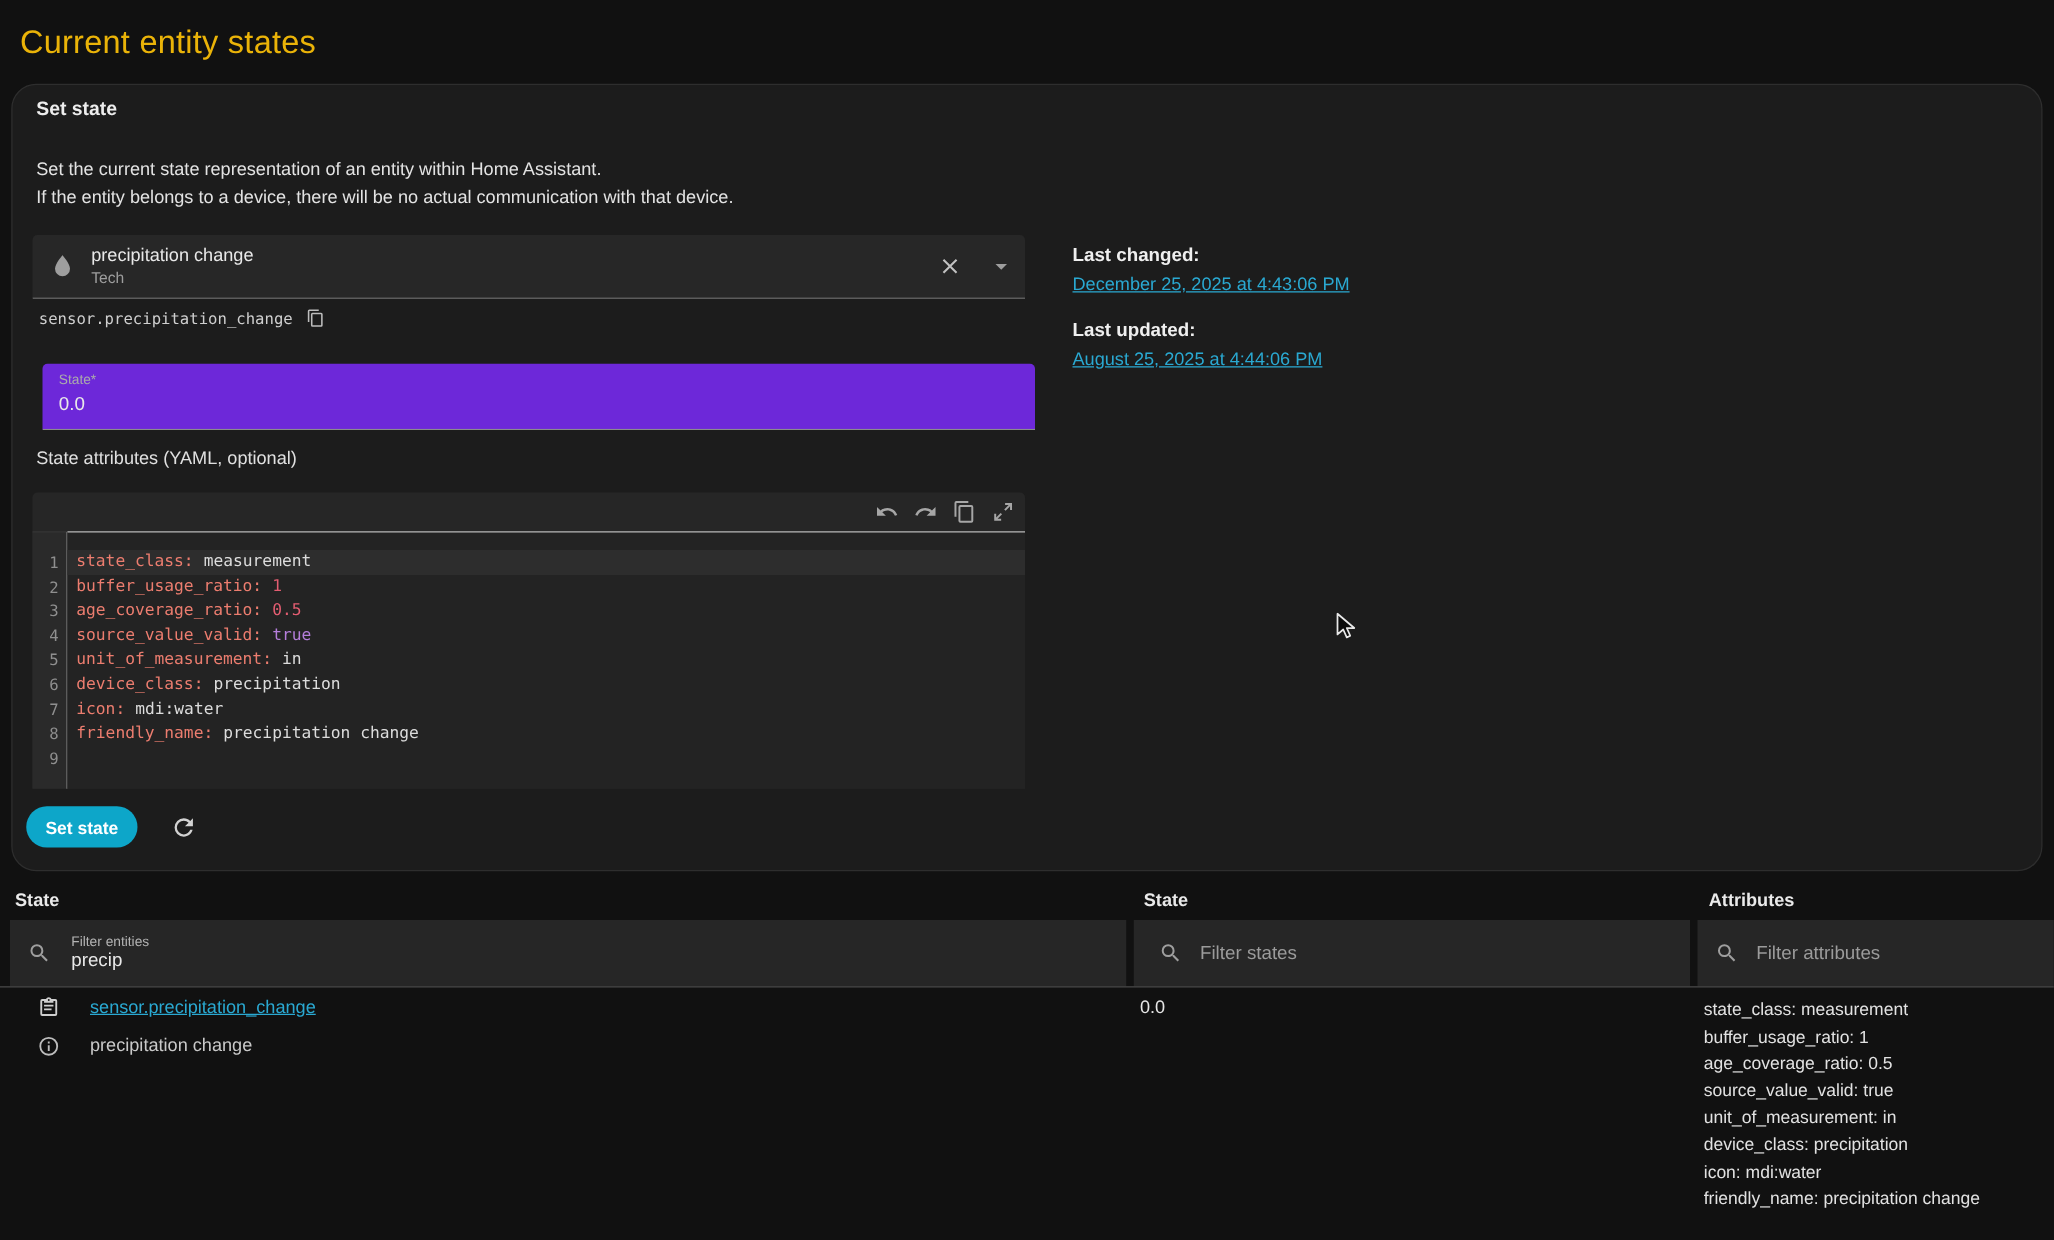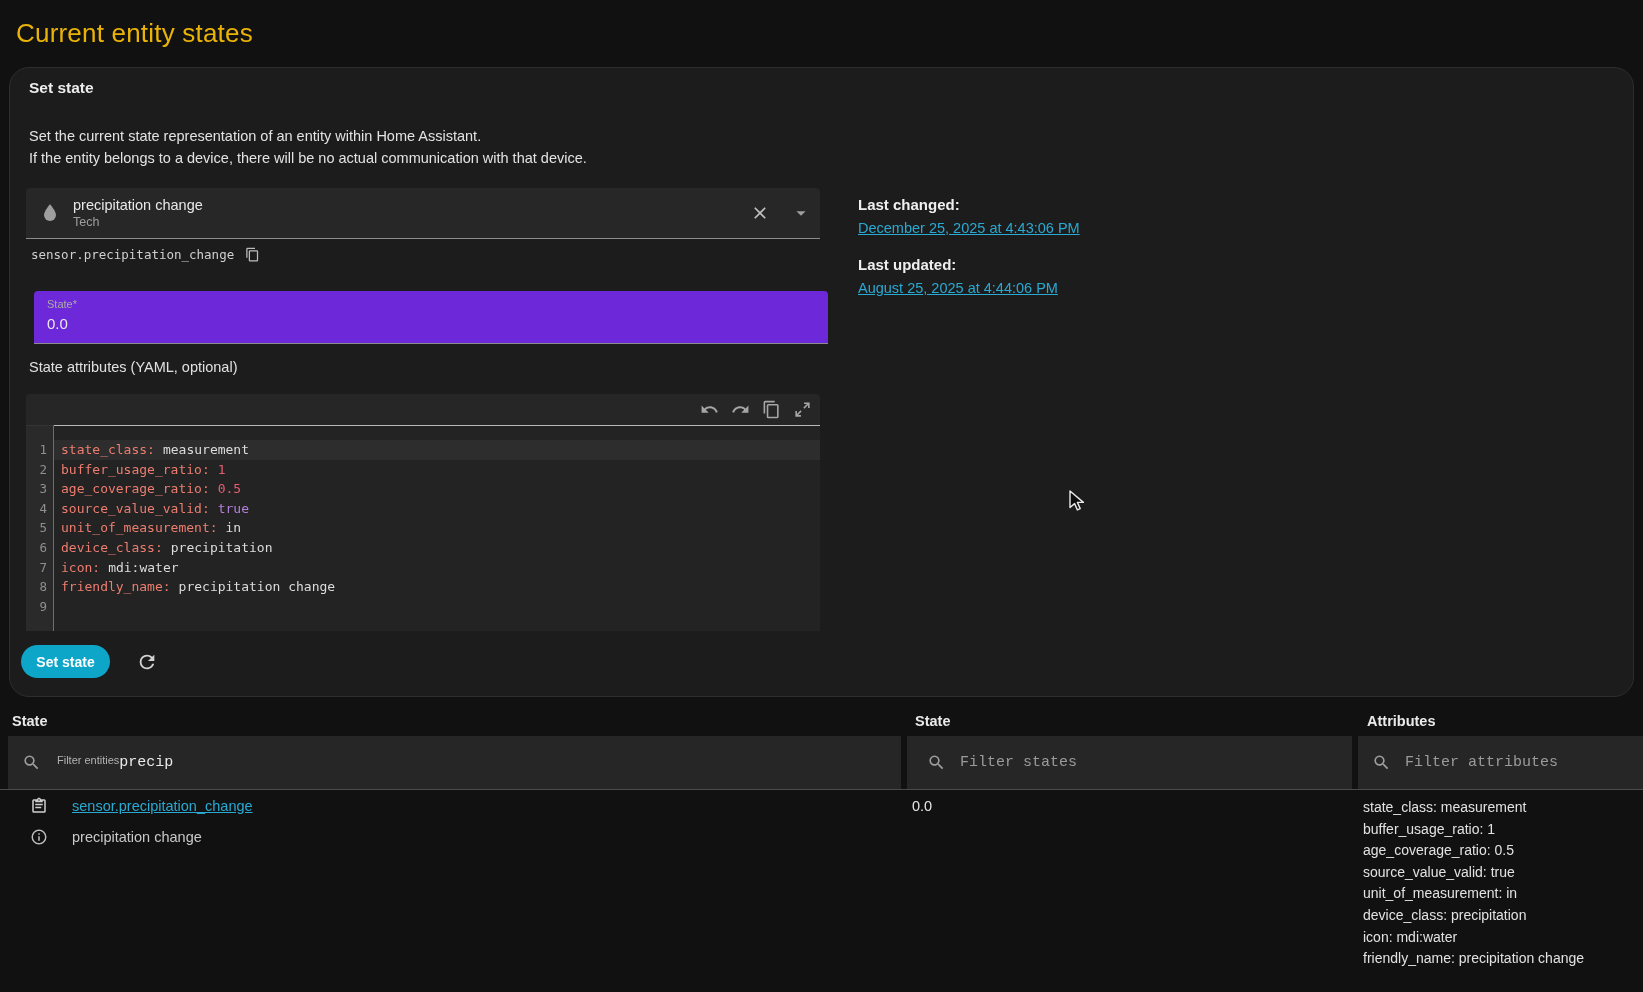--- a/index.html
+++ b/index.html
@@ -65,24 +65,24 @@
   .meta { left:848px; top:128px; width:400px; }
   .meta-label { font-size:15px; font-weight:700; color:#efefef; }
   .meta-link { display:inline-block; margin-top:7px; font-size:14.5px; color:#2aa9d2;
     text-decoration:underline; cursor:pointer; }
   .meta-gap { height:19px; }
 
   
   .col-header { top:713px; font-size:14.5px; font-weight:700; color:#eaeaea; }
   .filter-cell { top:736px; height:53px; background:#262626; display:flex; align-items:center; }
   .search-icon { width:19px; height:19px; color:#9e9e9e; flex:none; }
-  .filter-entity-stack { margin-left:16px; display:flex; flex-direction:row; }
+  .filter-entity-stack { margin-left:16px; display:flex; flex-direction:column; }
   .filter-float-label { font-size:11px; color:#b3b3b3; }
   .filter-input { background:transparent; border:none; outline:none; color:#e9e9e9;
-    font-family:Liberation Mono, monospace; font-size:15px; padding:0; }
+    font-family:Liberation Sans, sans-serif; font-size:15px; padding:0; }
   .filter-input::placeholder { color:#9b9b9b; opacity:1; }
   .row-divider { top:789px; left:0; width:1643px; height:1px; background:#4b4b4b; }
 
   .row-icon { width:18px; height:18px; color:#cfcfcf; }
   .entity-link { font-size:14.5px; color:#2aa9d2; text-decoration:underline; cursor:pointer; }
   .friendly-name { font-size:14.5px; color:#c9c9c9; }
   .state-cell { font-size:14.5px; color:#e6e6e6; }
   .attr-list { left:1363px; top:797px; font-size:14px; color:#e2e2e2; }
   .attr-list div { line-height:21.6px; }
 

